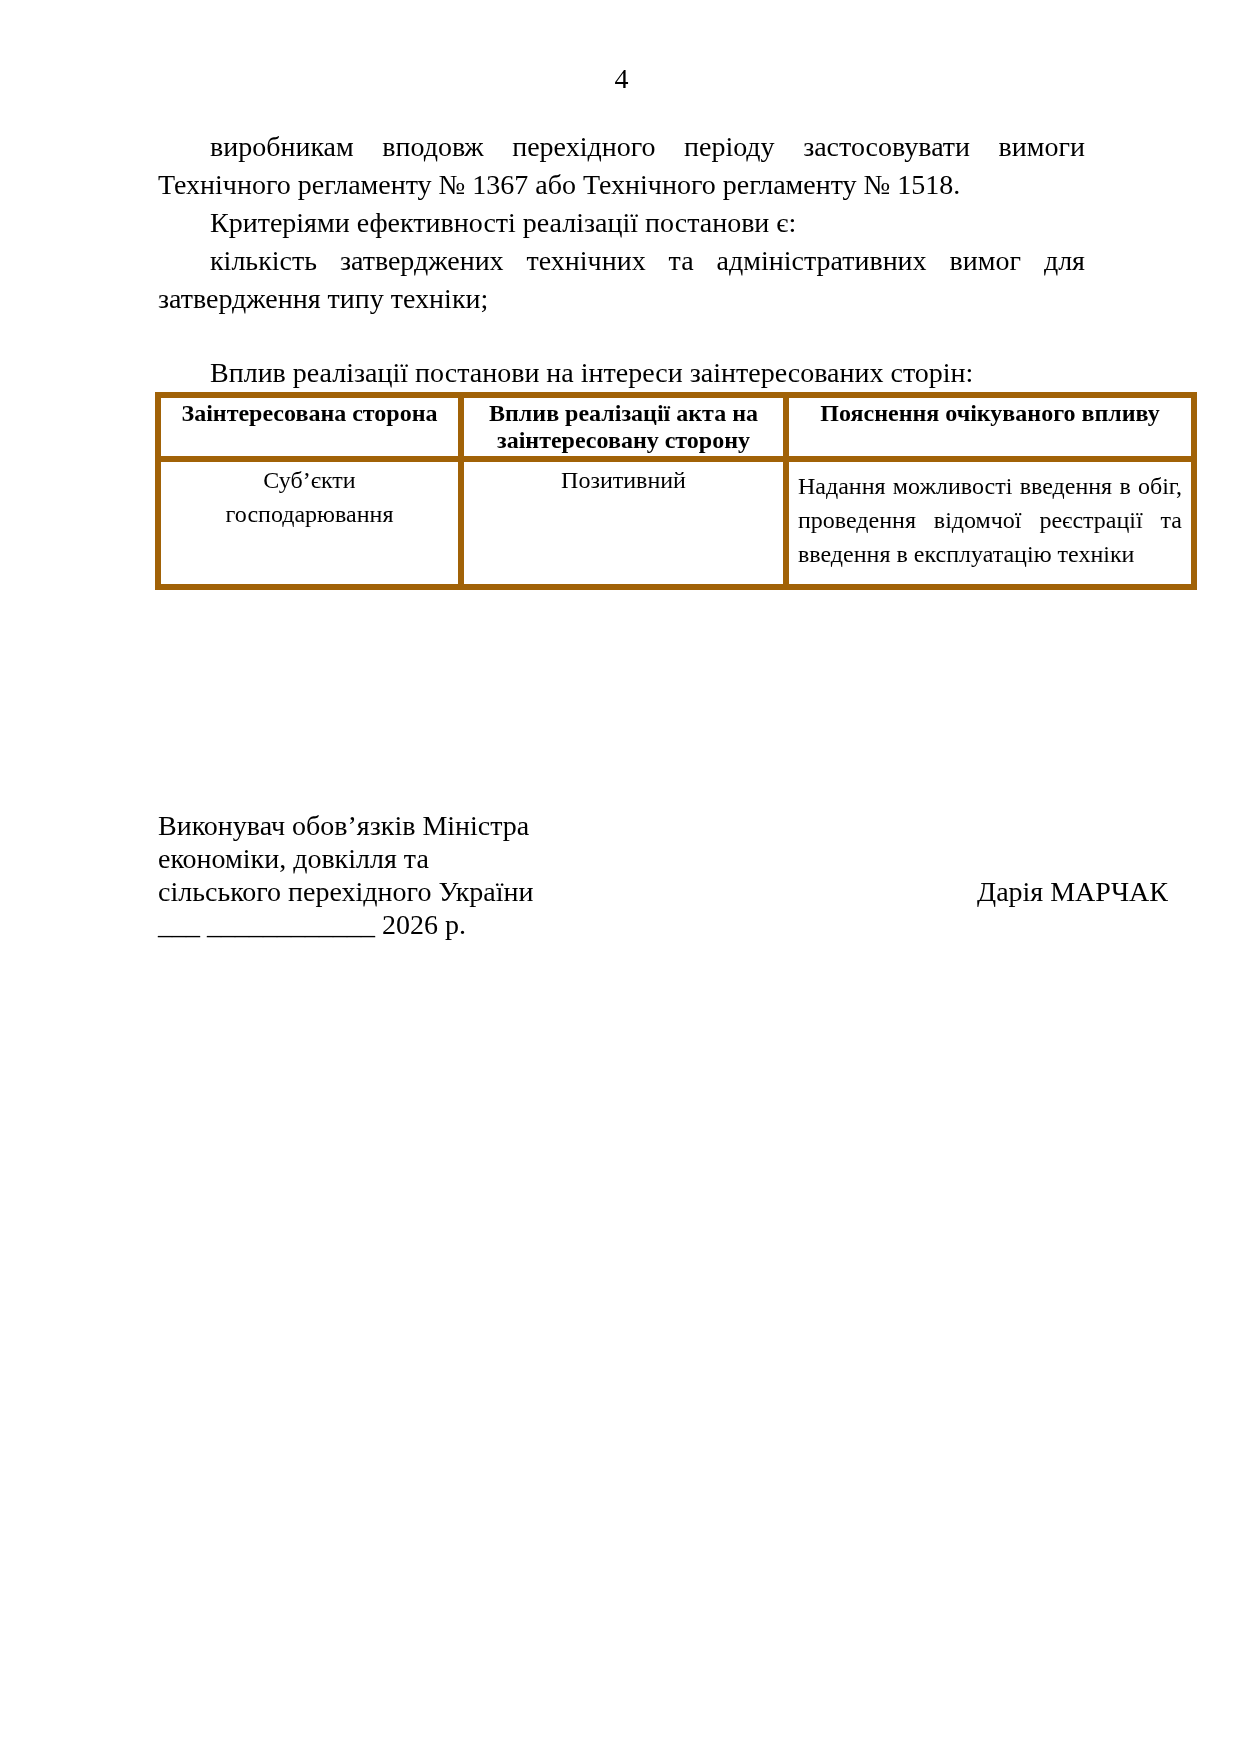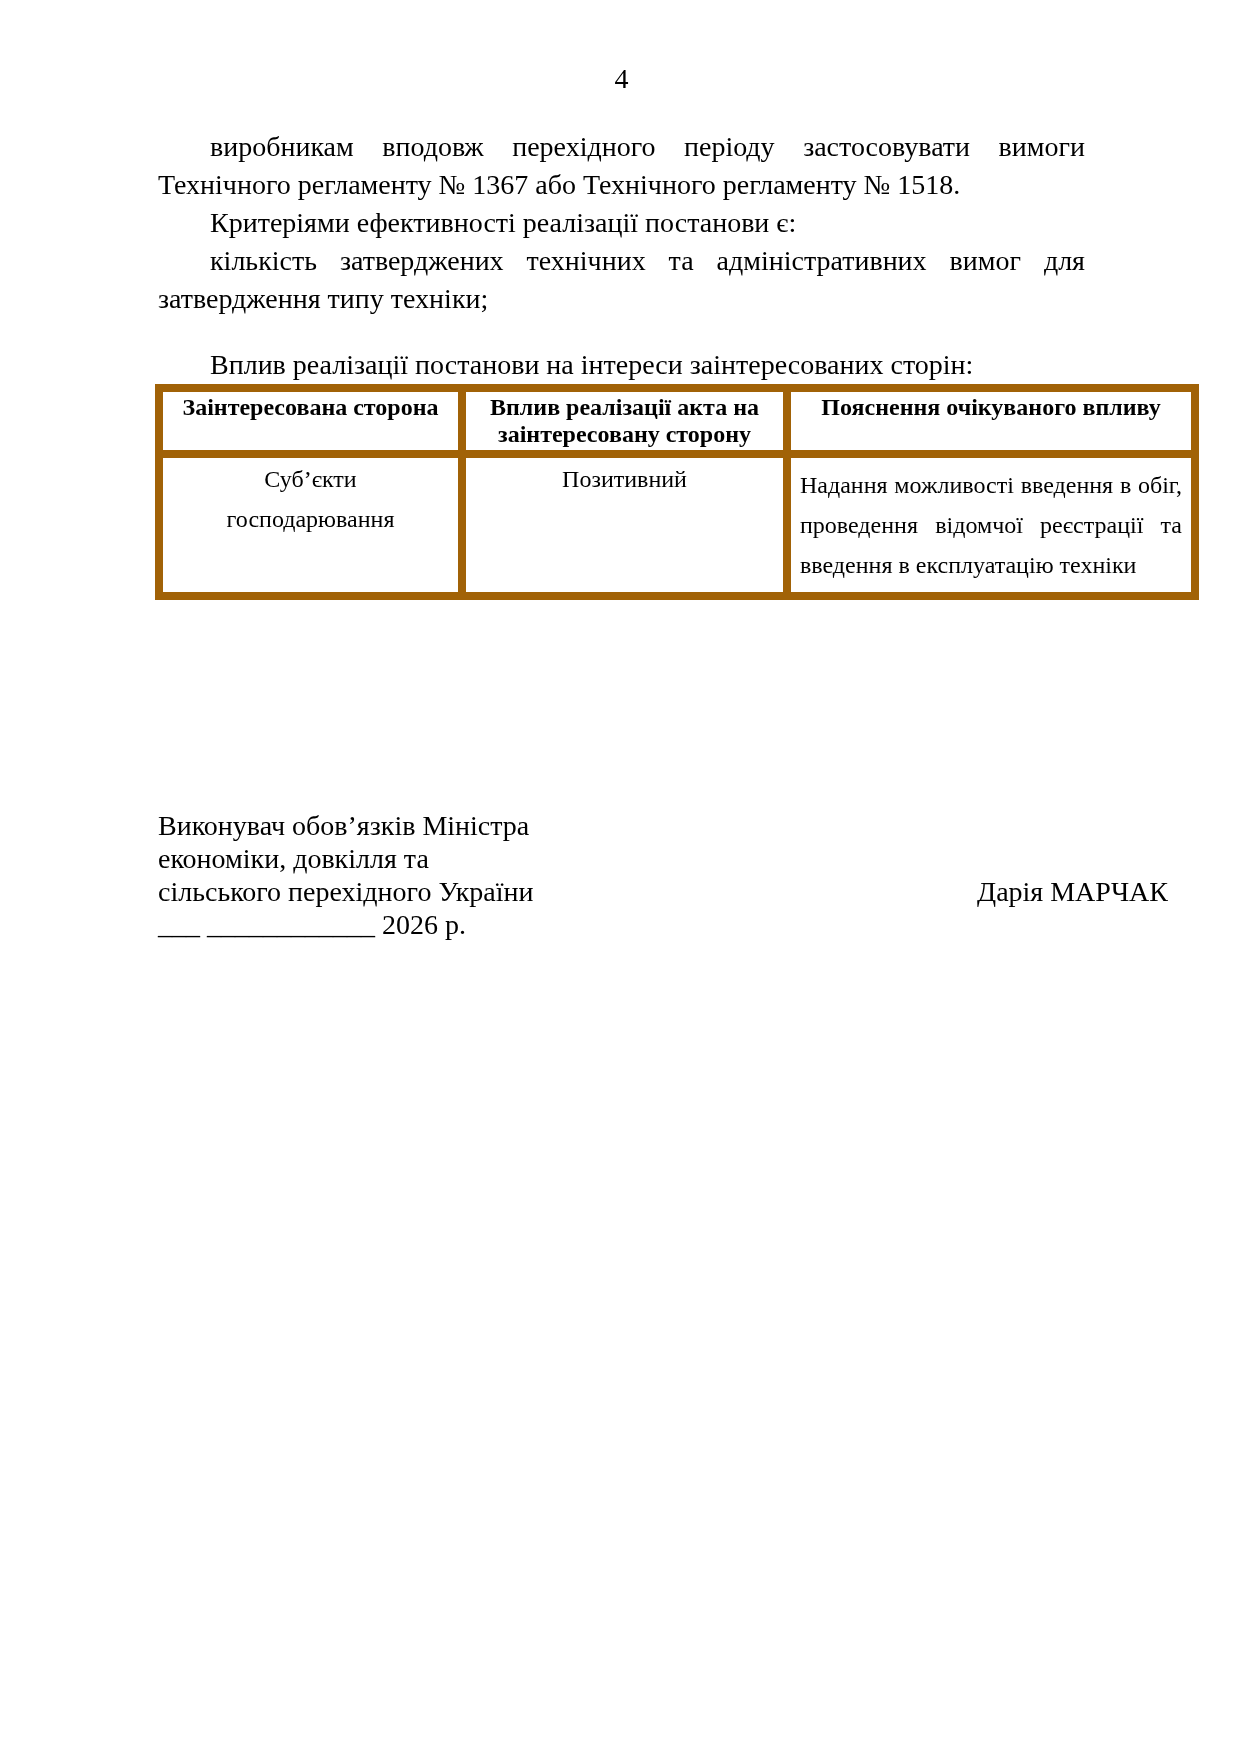--- a/index.html
+++ b/index.html
@@ -32,46 +32,46 @@
     width: 927px;
     font-size: 28px;
     line-height: 38px;
     text-align: justify;
   }
   .content p {
     margin: 0;
     text-indent: 52px;
   }
   .content p.intro {
-    margin-top: 28px;
+    margin-top: 36px;
   }
   table.impact-table {
     border-collapse: collapse;
     table-layout: fixed;
     width: 1036px;
     margin-left: -3px;
     font-size: 24px;
   }
   .impact-table th, .impact-table td {
-    border: 8px solid #a16207;
+    border: 6px solid #a16207;
     vertical-align: top;
     padding: 1px 6px;
     overflow: hidden;
     font-family: Liberation Serif, serif;
   }
   .impact-table th {
     font-weight: bold;
     text-align: center;
     font-size: 24px;
     line-height: 27px;
     height: 52px;
     padding: 2px 4px;
   }
   .impact-table td {
-    line-height: 40px;
+    line-height: 34px;
     margin-top: 23px;
   }
   .impact-table tr.row-1 td { height: 108px; }
   .impact-table tr.row-2 td { height: 180px; }
   .impact-table td.cell-party {
     text-align: center;
     padding: 1px 42px;
   }
   .impact-table td.cell-impact {
     text-align: center;

